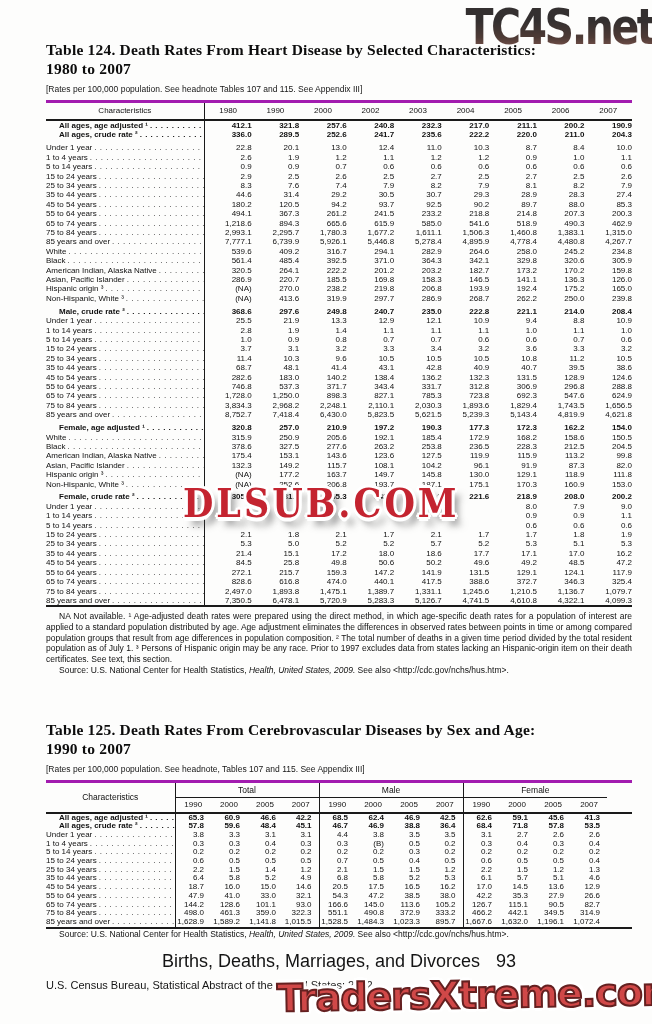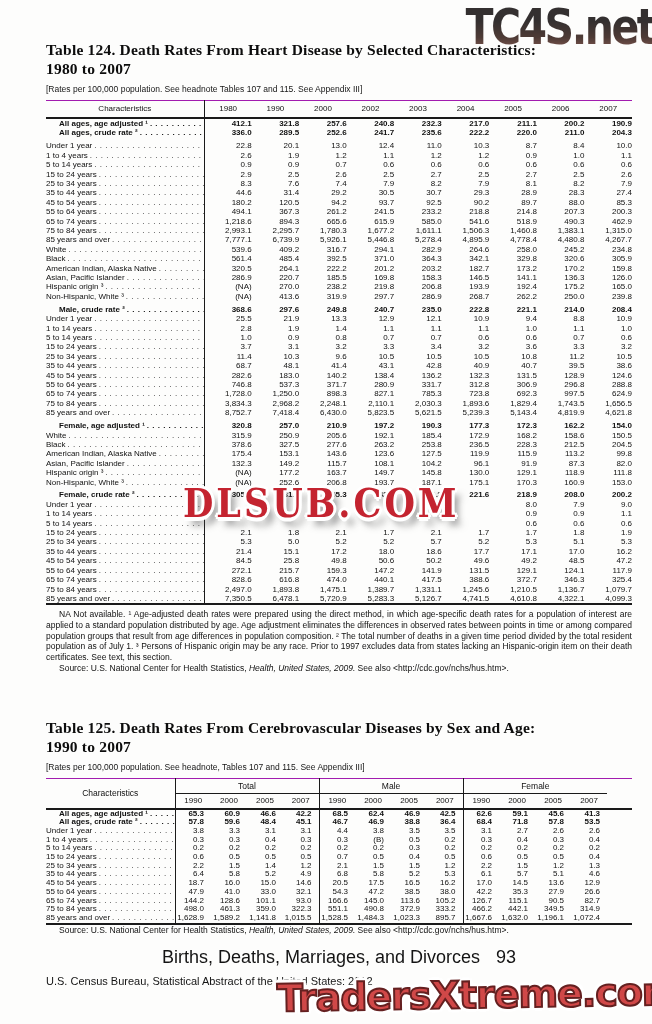--- a/index.html
+++ b/index.html
@@ -5,21 +5,21 @@
   html,body{margin:0;padding:0;}
   .page{position:relative;width:652px;height:1024px;background:#fdfdfc;overflow:hidden;
         font-family:"Liberation Sans",sans-serif;color:#111;}
   .content{padding:0 20px 0 46px;}
   h1.tbl-title{font-family:"Liberation Serif",serif;font-weight:bold;font-size:15.5px;
         line-height:19px;margin:0;color:#0d0d0d;letter-spacing:.2px;}
   #t124-title{margin-top:40px;}
   #t125-title{margin-top:44px;}
   .headnote{font-size:8.5px;margin-top:6px;color:#161616;}
   table.dt{border-collapse:collapse;table-layout:fixed;width:586px;margin-top:6px;
-        border-top:1px solid #a21caf;border-bottom:2px solid #1a1a1a;}
+        border-top:3px solid #a21caf;border-bottom:2px solid #1a1a1a;}
   table.dt th{font-weight:normal;font-size:8px;padding:3px 0 4px;border-bottom:2px solid #1a1a1a;text-align:center;}
   #t124 th.char{border-right:1px solid #1a1a1a;}
   table.dt td{font-size:8px;line-height:9.4px;padding:0;vertical-align:bottom;}
   #t125 td{line-height:8.7px;}
   td.v{text-align:right;padding-right:9px;}
   #t125 td.v{padding-right:7px;}
   td.vb,th.vb{border-left:1px solid #1a1a1a;}
   td.lab{padding-left:2px;}
   tr.ind td.lab{padding-left:13px;}
   tr.sec td{padding-top:3.5px;}
@@ -559,42 +559,42 @@
           <tr>
             <td class="lab">
               <div class="fx">
                 <span class="lt">55 to 64 years</span>
                 <span class="leader"></span>
               </div>
             </td>
             <td class="v vb">746.8</td>
             <td class="v">537.3</td>
             <td class="v">371.7</td>
-            <td class="v">280.9</td>
+            <td class="v">343.4</td>
             <td class="v">331.7</td>
             <td class="v">312.8</td>
             <td class="v">306.9</td>
             <td class="v">296.8</td>
             <td class="v">288.8</td>
           </tr>
           <tr>
             <td class="lab">
               <div class="fx">
                 <span class="lt">65 to 74 years</span>
                 <span class="leader"></span>
               </div>
             </td>
             <td class="v vb">1,728.0</td>
             <td class="v">1,250.0</td>
             <td class="v">898.3</td>
             <td class="v">827.1</td>
             <td class="v">785.3</td>
             <td class="v">723.8</td>
             <td class="v">692.3</td>
-            <td class="v">997.5</td>
+            <td class="v">547.6</td>
             <td class="v">624.9</td>
           </tr>
           <tr>
             <td class="lab">
               <div class="fx">
                 <span class="lt">75 to 84 years</span>
                 <span class="leader"></span>
               </div>
             </td>
             <td class="v vb">3,834.3</td>

